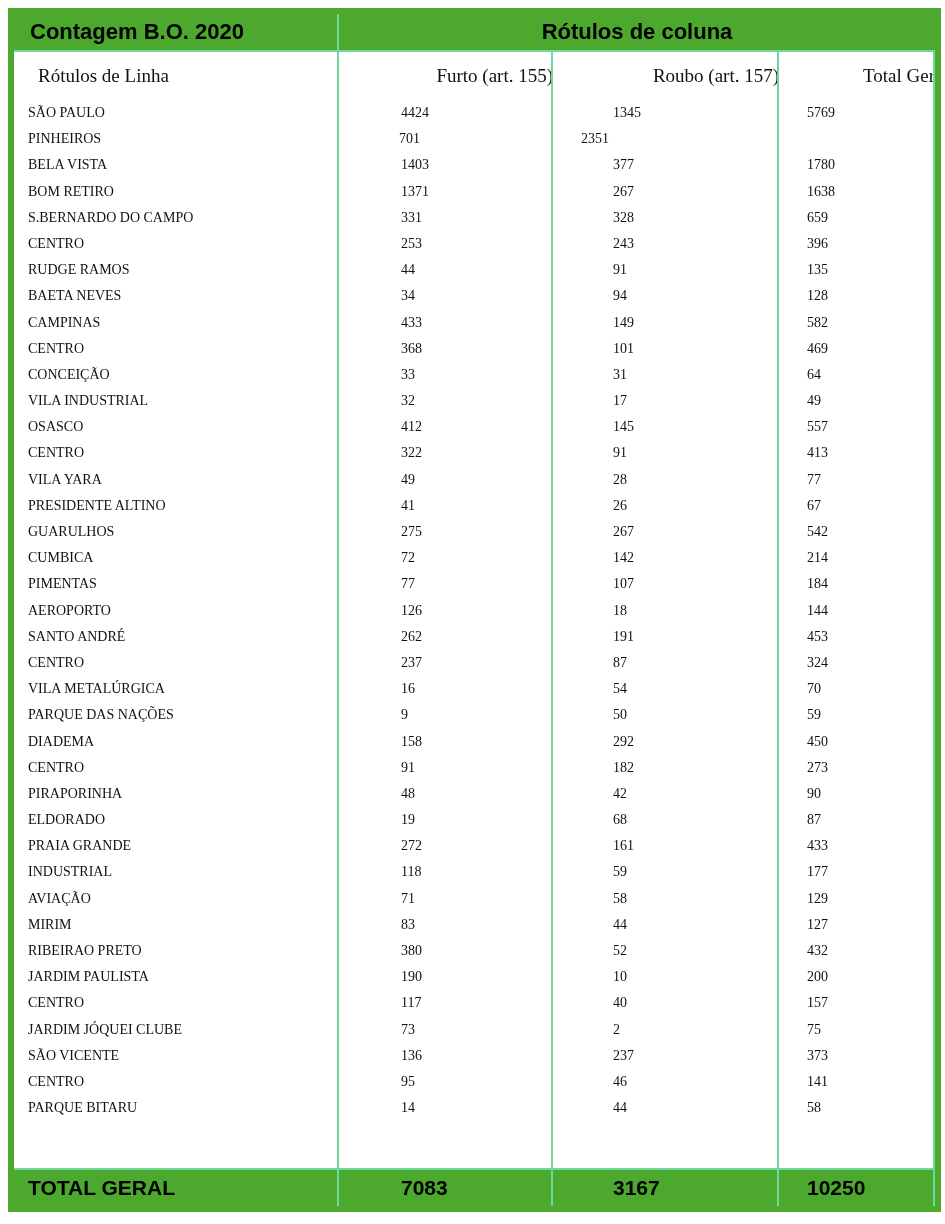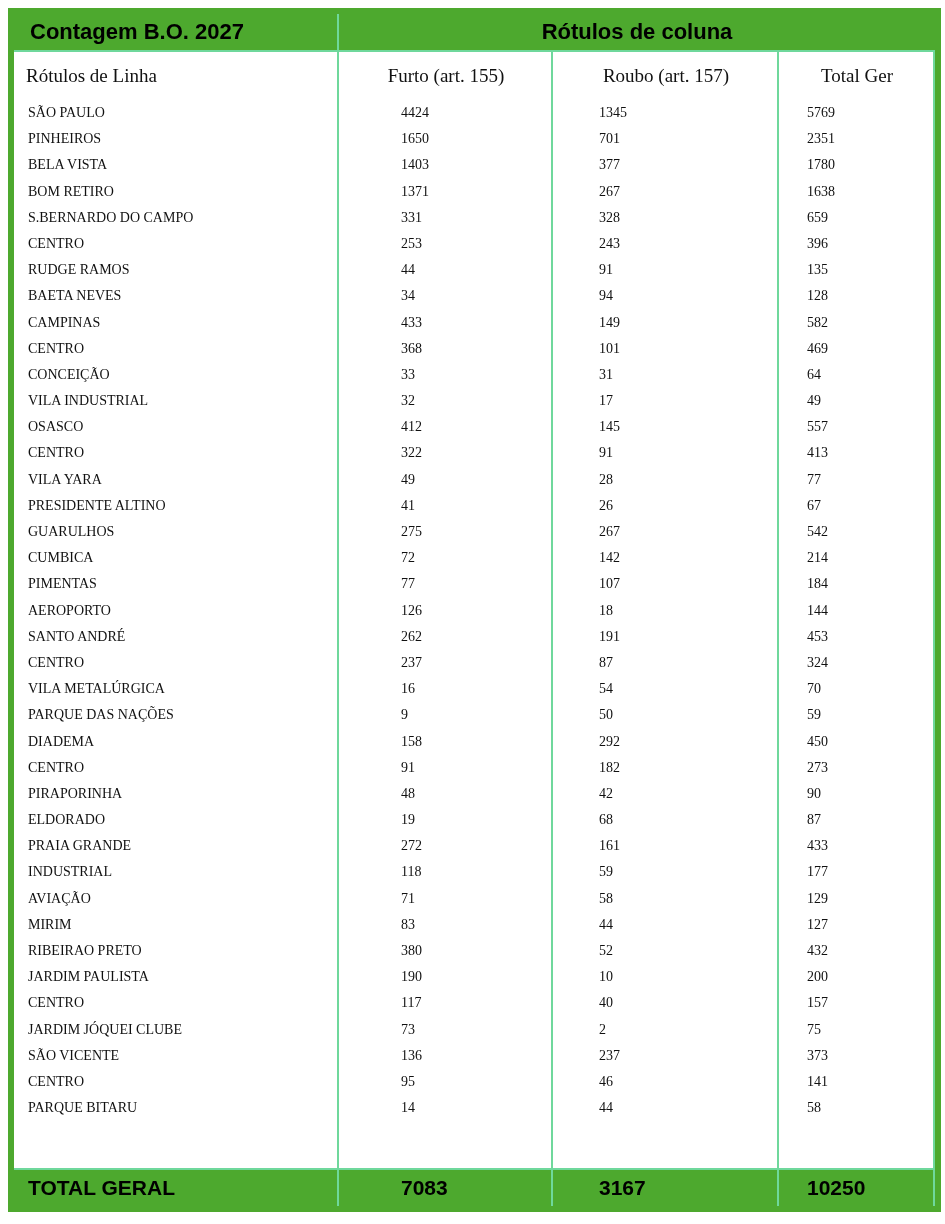--- a/index.html
+++ b/index.html
@@ -63,46 +63,46 @@
   .v1{left:323px;} .v2{left:537px;} .v3{left:763px;} .v4{left:919px;}
   .grid-row{
     display:grid;
     grid-template-columns:325px 214px 226px 1fr;
   }
   .colhead-row{
     height:48px;
     align-items:center;
     font-size:19px;
   }
-  .colhead-row .c0{padding-left:12px;}
-  .colhead-row .cc{text-align:center;overflow:hidden;white-space:nowrap;}
+  .colhead-row .c0{padding-left:24px;}
+  .colhead-row .cc{text-align:right;overflow:hidden;white-space:nowrap;}
   .data-row{
     height:26.2px;
     line-height:26.2px;
     font-size:14px;
     white-space:nowrap;
   }
   .cell{overflow:hidden;}
   .c0{padding-left:14px;}
   .c1{padding-left:62px;}
-  .c2{padding-left:46px;}
+  .c2{padding-left:60px;}
   .c3{padding-left:28px;}
   
   .footer-band{font-size:21px;}
   .footer-band .grid-row{height:36px;align-items:center;}
   .footer-band .vline{background:var(--grid);}
 </style>
 </head>
 <body>
 
 <div class="page">
   <div class="frame">
 
     <div class="band header-band">
-      <div class="left-cell">Contagem B.O. 2027</div>
+      <div class="left-cell">Contagem B.O. 2020</div>
       <div class="right-cell">Rótulos de coluna</div>
     </div>
 
     <div class="hline"></div>
 
     <div class="content">
       <div class="vline v1"></div>
       <div class="vline v2"></div>
       <div class="vline v3"></div>
       <div class="vline v4"></div>
@@ -116,21 +116,20 @@
 
       <div id="tbody">
           <div class="grid-row data-row">
     <div class="cell c0">SÃO PAULO</div>
     <div class="cell c1">4424</div>
     <div class="cell c2">1345</div>
     <div class="cell c3">5769</div>
   </div>
           <div class="grid-row data-row">
     <div class="cell c0">PINHEIROS</div>
-    <div class="cell c1">1650</div>
     <div class="cell c2">701</div>
     <div class="cell c3">2351</div>
   </div>
           <div class="grid-row data-row">
     <div class="cell c0">BELA VISTA</div>
     <div class="cell c1">1403</div>
     <div class="cell c2">377</div>
     <div class="cell c3">1780</div>
   </div>
           <div class="grid-row data-row">

